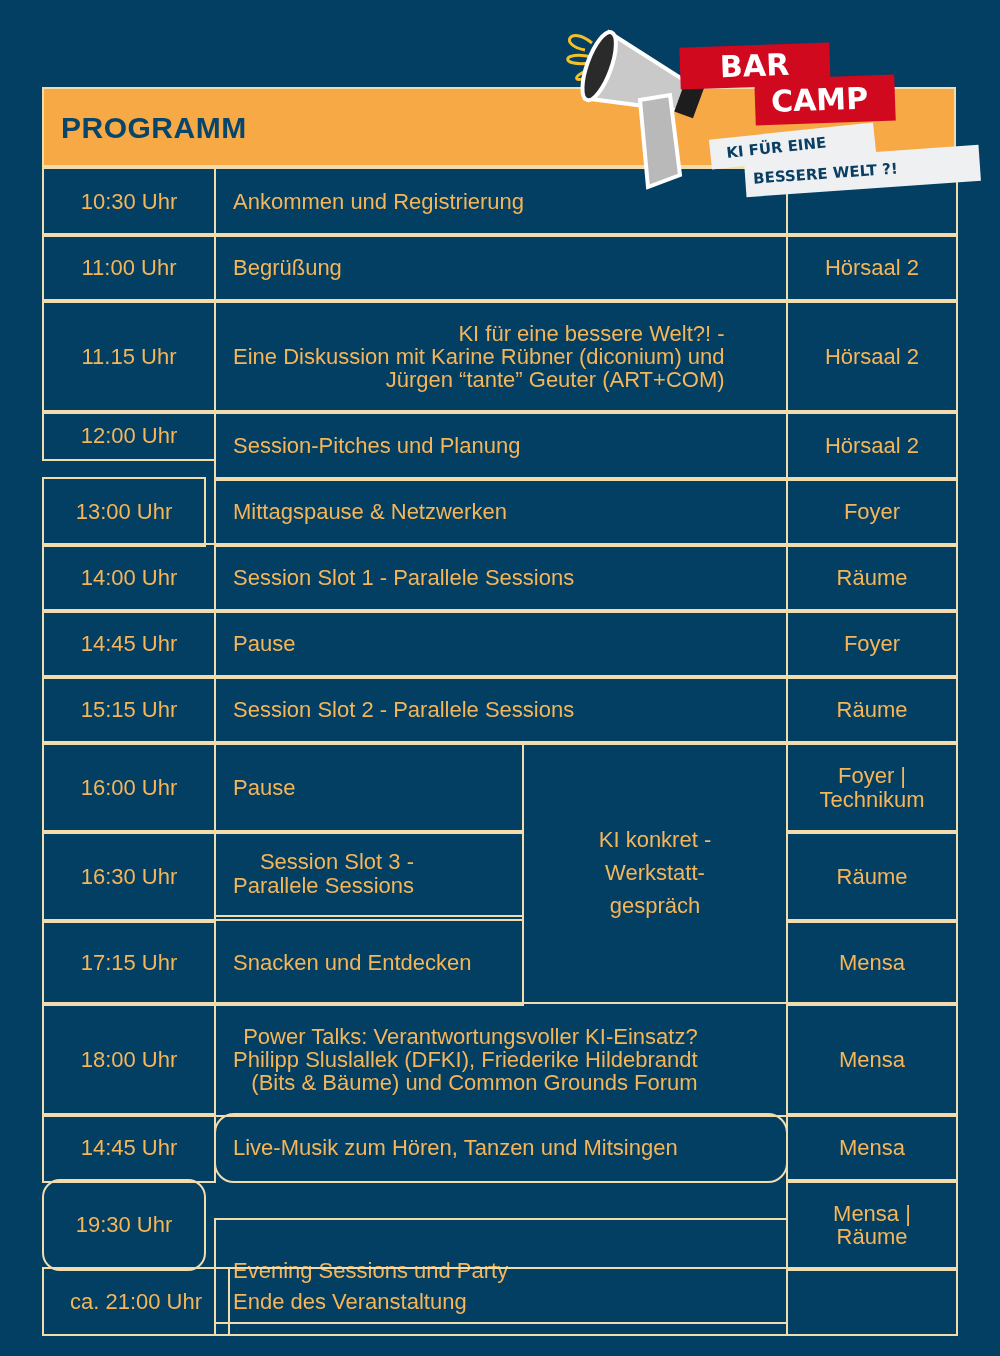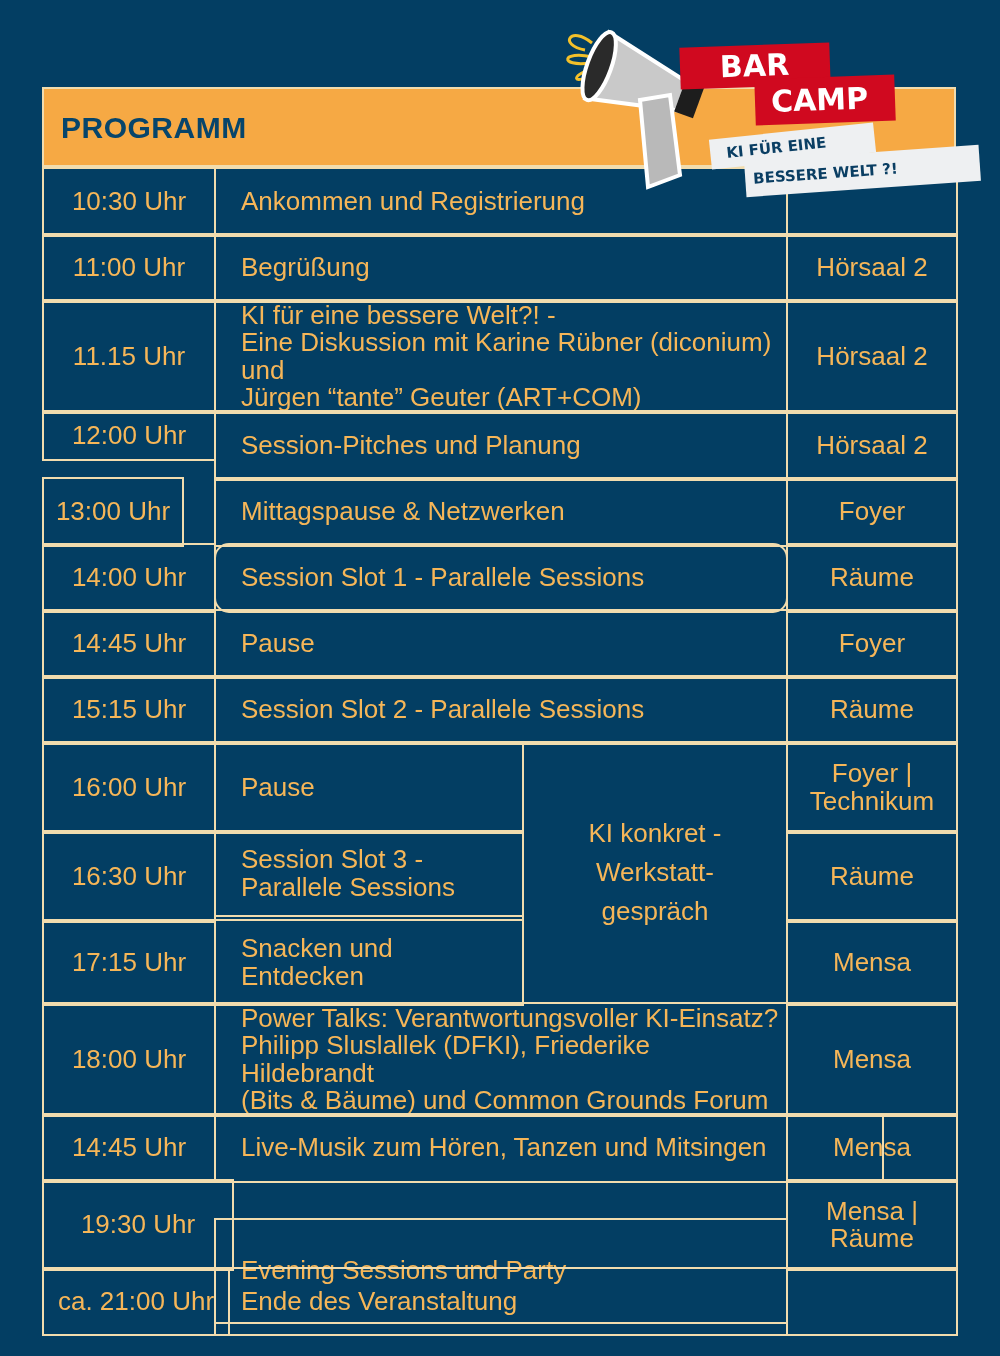--- a/index.html
+++ b/index.html
@@ -1,22 +1,22 @@
 <!DOCTYPE html>
 <html><head>
 <meta charset="utf-8">
 <style>
   html,body{margin:0;padding:0;}
   body{width:1000px;height:1356px;background:#033e63;position:relative;overflow:hidden;font-family:"Liberation Sans",sans-serif;}
   .header{position:absolute;left:42px;top:87px;width:914px;height:80px;background:#f6a944;border:2px solid #f1dcae;box-sizing:border-box;}
   .header .title{position:absolute;left:17px;top:22px;font-size:30px;font-weight:bold;color:#07456b;letter-spacing:0.5px;}
   .grid{position:absolute;left:42px;top:167px;width:914px;}
-  .cell{position:absolute;box-sizing:border-box;border:2px solid #f1dcae;color:#f6b658;font-size:26px;display:flex;align-items:center;line-height:1.05;}
+  .cell{position:absolute;box-sizing:border-box;border:2px solid #f1dcae;color:#f6b658;font-size:22px;display:flex;align-items:center;line-height:1.05;}
   .cell.time{justify-content:center;text-align:center;}
-  .cell.desc{padding-left:25px;}
+  .cell.desc{padding-left:17px;text-align:right;}
   .cell.room{justify-content:center;text-align:center;}
   .cell.center{justify-content:center;text-align:center;line-height:1.5;}
   .logo{position:absolute;left:540px;top:5px;width:440px;height:200px;}
   .bar{position:absolute;background:#d0091f;color:#fff;font-weight:900;font-family:"DejaVu Sans",sans-serif;font-size:30px;}
   .strip{position:absolute;background:#eef0f2;color:#0a3e63;font-weight:bold;font-family:"DejaVu Sans",sans-serif;font-size:15px;}
 </style>
 </head>
 <body>
 
 <div class="header">
@@ -55,33 +55,33 @@
     </div>
     <div class="cell time" style="left: 0px; top: 243px; width: 174px; height: 51px;">
       <span style="white-space: pre-line;">12:00 Uhr</span>
     </div>
     <div class="cell desc" style="left: 172px; top: 243px; width: 574px; height: 71px;">
       <span style="white-space: pre-line;">Session-Pitches und Planung</span>
     </div>
     <div class="cell room" style="left: 744px; top: 243px; width: 172px; height: 71px;">
       <span style="white-space: pre-line;">Hörsaal 2</span>
     </div>
-    <div class="cell time" style="left: 0px; top: 310px; width: 142px; height: 70px;">
+    <div class="cell time" style="left: 0px; top: 310px; width: 164px; height: 70px;">
       <span style="white-space: pre-line;">13:00 Uhr</span>
     </div>
     <div class="cell desc" style="left: 172px; top: 310px; width: 574px; height: 70px;">
       <span style="white-space: pre-line;">Mittagspause &amp; Netzwerken</span>
     </div>
     <div class="cell room" style="left: 744px; top: 310px; width: 172px; height: 70px;">
       <span style="white-space: pre-line;">Foyer</span>
     </div>
     <div class="cell time" style="left: 0px; top: 376px; width: 174px; height: 70px;">
       <span style="white-space: pre-line;">14:00 Uhr</span>
     </div>
-    <div class="cell desc" style="left: 172px; top: 376px; width: 574px; height: 70px; border-radius: 15px;">
+    <div class="cell desc" style="left: 172px; top: 376px; width: 574px; height: 70px;">
       <span style="white-space: pre-line;">Session Slot 1 - Parallele Sessions</span>
     </div>
     <div class="cell room" style="left: 744px; top: 376px; width: 172px; height: 70px;">
       <span style="white-space: pre-line;">Räume</span>
     </div>
     <div class="cell time" style="left: 0px; top: 442px; width: 174px; height: 70px;">
       <span style="white-space: pre-line;">14:45 Uhr</span>
     </div>
     <div class="cell desc" style="left: 172px; top: 442px; width: 574px; height: 70px;">
       <span style="white-space: pre-line;">Pause</span>
@@ -134,27 +134,27 @@
       <span style="white-space: pre-line;">Power Talks: Verantwortungsvoller KI-Einsatz?
 Philipp Sluslallek (DFKI), Friederike Hildebrandt
 (Bits &amp; Bäume) und Common Grounds Forum</span>
     </div>
     <div class="cell room" style="left: 744px; top: 835px; width: 172px; height: 115px;">
       <span style="white-space: pre-line;">Mensa</span>
     </div>
     <div class="cell time" style="left: 0px; top: 946px; width: 174px; height: 70px;">
       <span style="white-space: pre-line;">14:45 Uhr</span>
     </div>
-    <div class="cell desc" style="left: 172px; top: 946px; width: 670px; height: 70px;">
+    <div class="cell desc" style="left: 172px; top: 946px; width: 574px; height: 70px; border-radius: 20px;">
       <span style="white-space: pre-line;">Live-Musik zum Hören, Tanzen und Mitsingen</span>
     </div>
     <div class="cell room" style="left: 744px; top: 946px; width: 172px; height: 70px;">
       <span style="white-space: pre-line;">Mensa</span>
     </div>
-    <div class="cell time" style="left: 0px; top: 1012px; width: 192px; height: 92px;">
+    <div class="cell time" style="left: 0px; top: 1012px; width: 164px; height: 92px; border-radius: 18px;">
       <span style="white-space: pre-line;">19:30 Uhr</span>
     </div>
     <div class="cell desc" style="left: 172px; top: 1042px; width: 574px; height: 106px; margin-top: 9px;">
       <span style="white-space: pre-line;">Evening Sessions und Party</span>
     </div>
     <div class="cell room" style="left: 744px; top: 1012px; width: 172px; height: 92px;">
       <span style="white-space: pre-line;">Mensa |
 Räume</span>
     </div>
     <div class="cell time" style="left: 0px; top: 1100px; width: 188px; height: 69px;">

